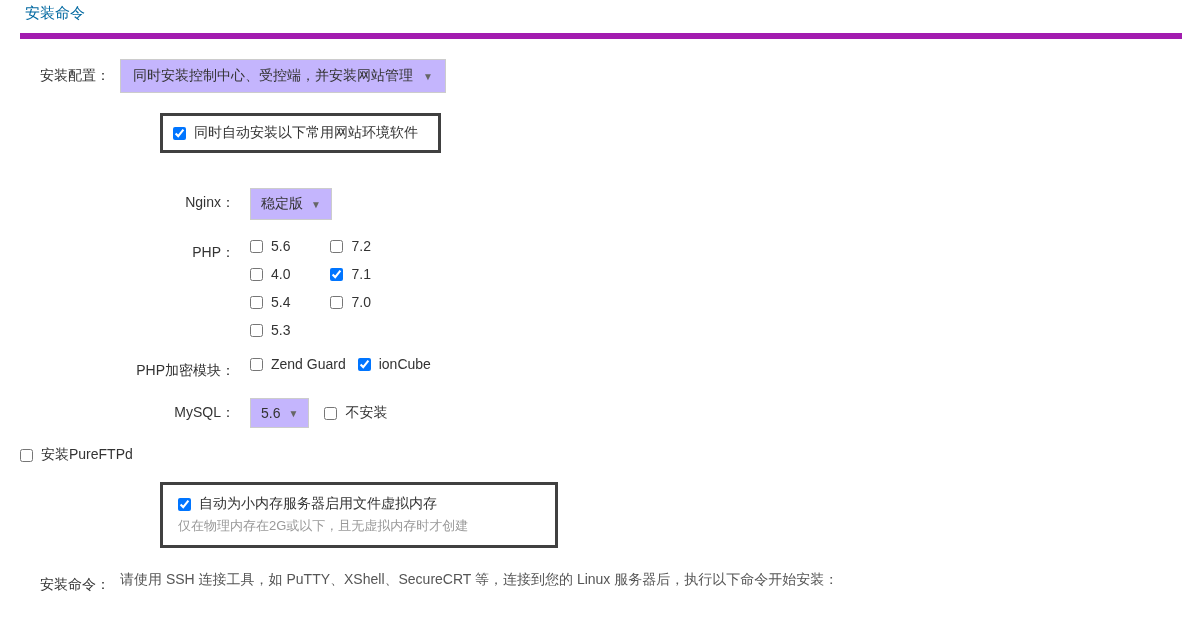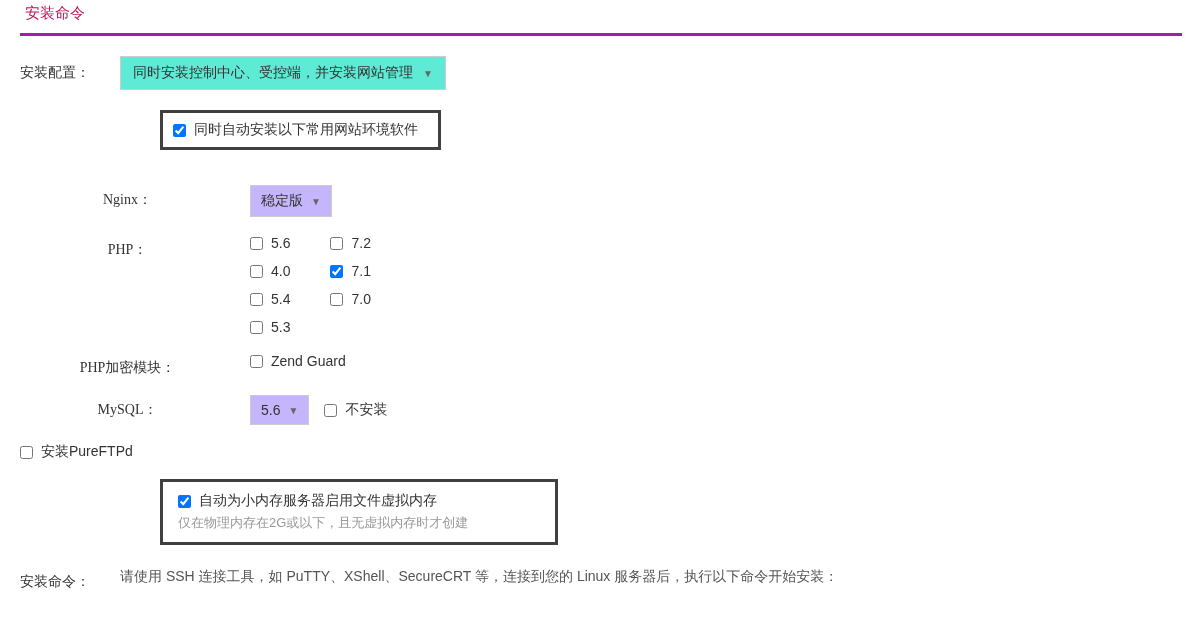--- a/index.html
+++ b/index.html
@@ -1,29 +1,29 @@
 <!DOCTYPE html>
 <html><head>
   <meta charset="utf-8">
   <style>
     * { box-sizing: border-box; margin: 0; padding: 0; }
     body { font-family: "Microsoft YaHei", Arial, sans-serif; font-size: 14px; color: #333; background: #fff; padding: 0; }
     .container { width: 1202px; min-height: 637px; padding: 0 20px; }
-    .section-title { color: #be185d; font-size: 15px; padding: 4px 0 10px 5px; border-bottom: 3px solid #a21caf; margin-bottom: 20px; }
+    .section-title { color: #0369a1; font-size: 15px; padding: 4px 0 10px 5px; border-bottom: 6px solid #a21caf; margin-bottom: 20px; }
     .form-row { display: flex; align-items: flex-start; margin-bottom: 20px; }
-    .form-label { width: 100px; text-align: left; padding-right: 10px; padding-top: 8px; color: #333; }
+    .form-label { width: 100px; text-align: right; padding-right: 10px; padding-top: 8px; color: #333; }
     .form-content { flex: 1; }
-    .dropdown { display: inline-flex; align-items: center; border: 1px solid #ccc; padding: 7px 12px; background: #5eead4; cursor: pointer; font-size: 14px; color: #333; }
+    .dropdown { display: inline-flex; align-items: center; border: 1px solid #ccc; padding: 7px 12px; background: #c4b5fd; cursor: pointer; font-size: 14px; color: #333; }
     .dropdown .caret { margin-left: 10px; font-size: 10px; color: #666; }
     .red-box { border: 3px solid #404040; padding: 10px 15px; margin-bottom: 20px; display: inline-block; }
     .red-box.wide { display: block; width: 398px;}
     .checkbox-row { display: flex; align-items: center; }
     .checkbox-row input { margin-right: 8px; }
     .sub-form-row { display: flex; align-items: flex-start; margin-bottom: 18px; }
-    .sub-label { width: 230px; text-align: center; padding-right: 15px; padding-top: 6px; color: #333; font-family: Liberation Serif, serif; }
+    .sub-label { width: 230px; text-align: right; padding-right: 15px; padding-top: 6px; color: #333; }
     .sub-content { flex: 1; }
     .dropdown-sm { display: inline-flex; align-items: center; border: 1px solid #ccc; padding: 6px 10px; background: #c4b5fd; cursor: pointer; font-size: 14px; }
     .dropdown-sm .caret { margin-left: 8px; font-size: 10px; color: #666; }
     .php-grid { display: flex; gap: 40px; }
     .php-col { display: flex; flex-direction: column; gap: 12px; }
     .cb-item { display: flex; align-items: center; }
     .cb-item input { margin-right: 8px; }
     .mod-list { display: flex; flex-direction: row; gap: 12px; }
     .swap-box { margin-left: 140px; }
     .hint { color: #999; margin-top: 4px; font-size: 13px; }
@@ -109,20 +109,24 @@
   </div>
 
   <div class="sub-form-row">
     <div class="sub-label">PHP加密模块：</div>
     <div class="sub-content">
       <div class="mod-list" id="mod-list">
           <div class="cb-item">
             <input type="checkbox" style="">
             <span>Zend Guard</span>
           </div>
+          <div class="cb-item">
+            <input type="checkbox" checked="" style="">
+            <span>ionCube</span>
+          </div>
         </div>
     </div>
   </div>
 
   <div class="sub-form-row">
     <div class="sub-label">MySQL：</div>
     <div class="sub-content">
       <div class="mysql-row">
         <div class="dropdown-sm">
           <span>5.6</span>

